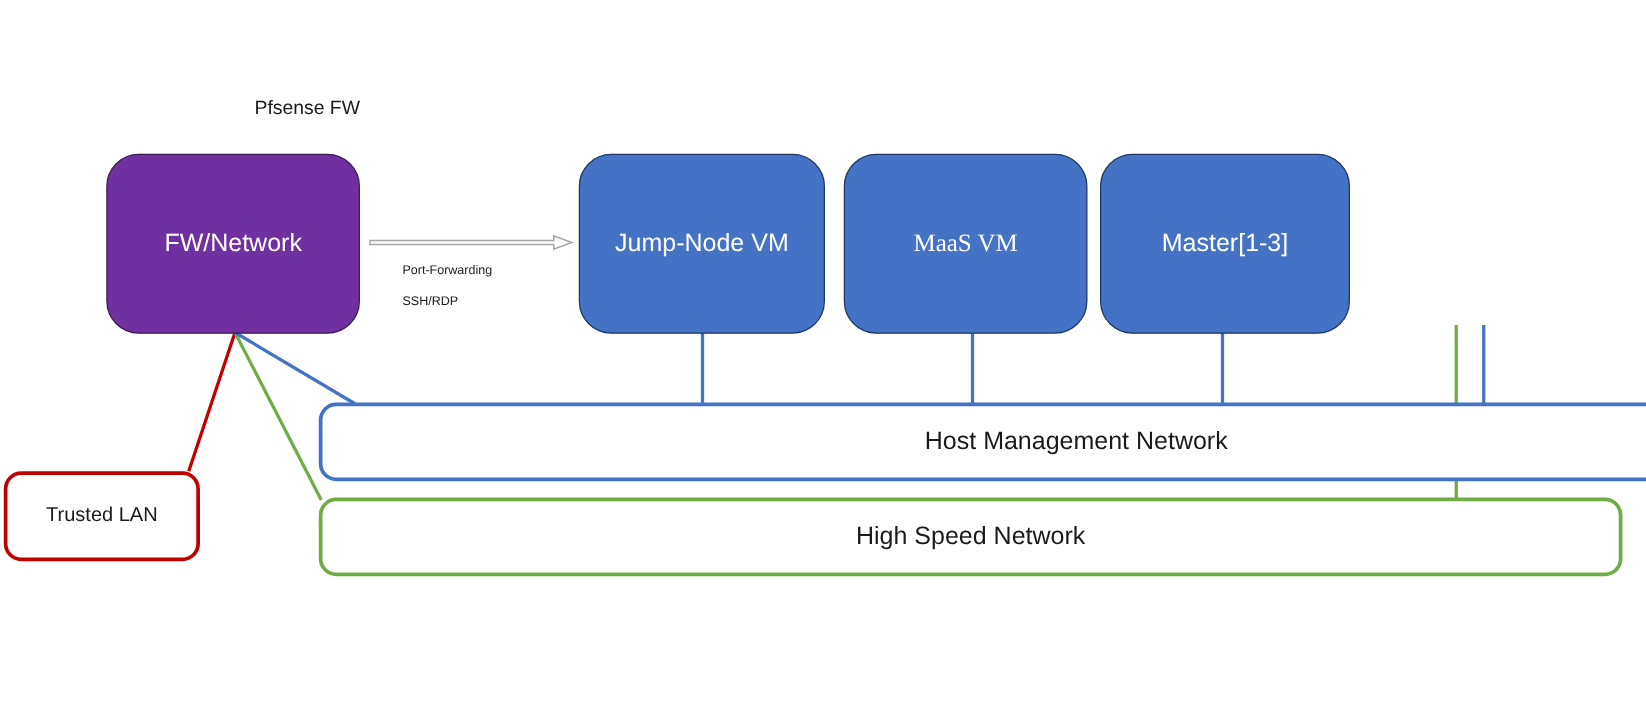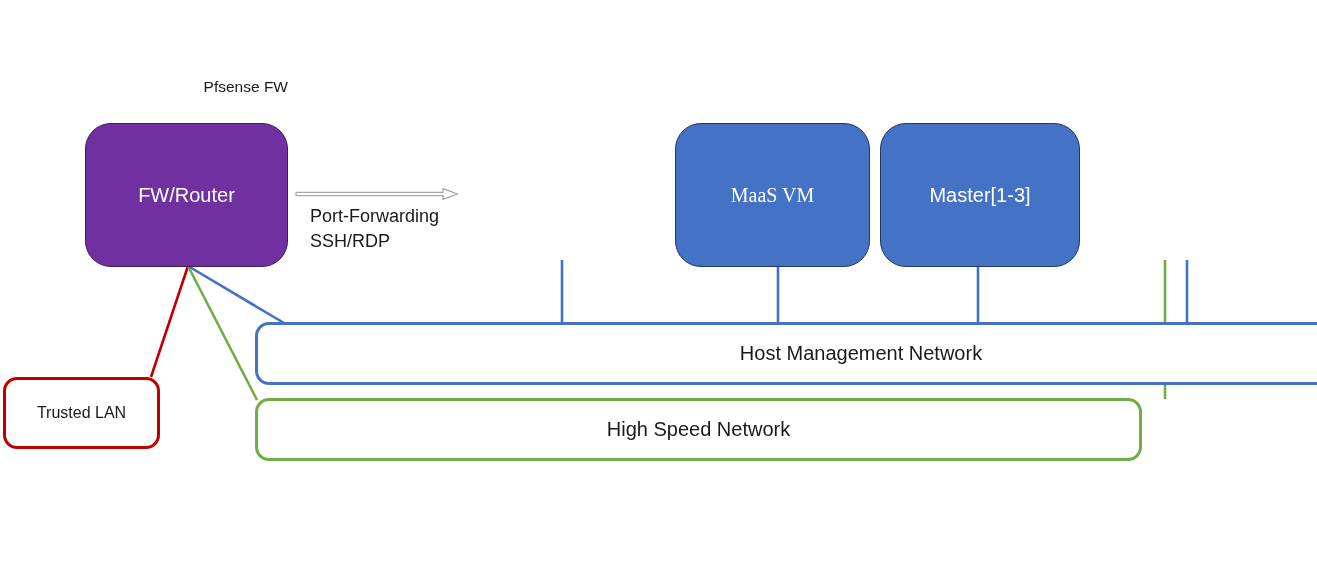--- a/index.html
+++ b/index.html
@@ -54,22 +54,22 @@
   .caption {
     position: absolute;
     left: 85px; top: 78px; width: 203px;
     text-align: right;
     font-size: 15.5px;
     color: var(--text-dark, #1a1a1a);
   }
 
   .arrow-label {
     position: absolute;
-    left: 310px; top: 204px;
-    font-size: 18px;
+    left: 322px; top: 204px;
+    font-size: 10px;
     line-height: 25px;
     color: var(--text-dark, #1a1a1a);
     white-space: nowrap;
   }
 
   .net-bar {
     position: absolute;
     left: 255px;
     height: 63px;
     box-sizing: border-box;
@@ -79,21 +79,21 @@
     align-items: center;
     justify-content: center;
     font-size: 20px;
     color: var(--text-dark, #1a1a1a);
   }
   .net-host {
     top: 322px; width: 1212px;
     border: 3px solid var(--blue-line, #4472C4);
   }
   .net-speed {
-    top: 398px; width: 887px;
+    top: 398px; width: 1043px;
     border: 3px solid var(--green-line, #70AD47);
   }
 
   .lan-box {
     position: absolute;
     left: 3px; top: 377px;
     width: 157px; height: 72px;
     box-sizing: border-box;
     border-radius: 14px;
     background: #ffffff;
@@ -122,28 +122,31 @@
     <line x1="1187" y1="260" x2="1187" y2="323" style="stroke: var(--blue-line);"></line>
 
     <line x1="1165" y1="260" x2="1165" y2="399" style="stroke: var(--green-line);"></line>
 
     <path d="M296,192.4 L443,192.4 L443,188.6 L457.5,194 L443,199.4 L443,195.6 L296,195.6 Z" style="fill:#fdfdfd; stroke: var(--arrow-gray); stroke-width:1.2;"></path>
   </svg>
 
   <div class="caption">Pfsense FW</div>
 
   <div class="node node-fw">
-    <span>FW/Router</span>
+    <span>FW/Network</span>
   </div>
 
   <div class="arrow-label">
     <div>Port-Forwarding</div>
     <div>SSH/RDP</div>
   </div>
 
+  <div class="node node-vm vm-0">
+    <span>Jump-Node VM</span>
+  </div>
   <div class="node node-vm vm-1">
     <span>MaaS VM</span>
   </div>
   <div class="node node-vm vm-2">
     <span>Master[1-3]</span>
   </div>
 
   <div class="net-bar net-host">
     <span>Host Management Network</span>
   </div>

